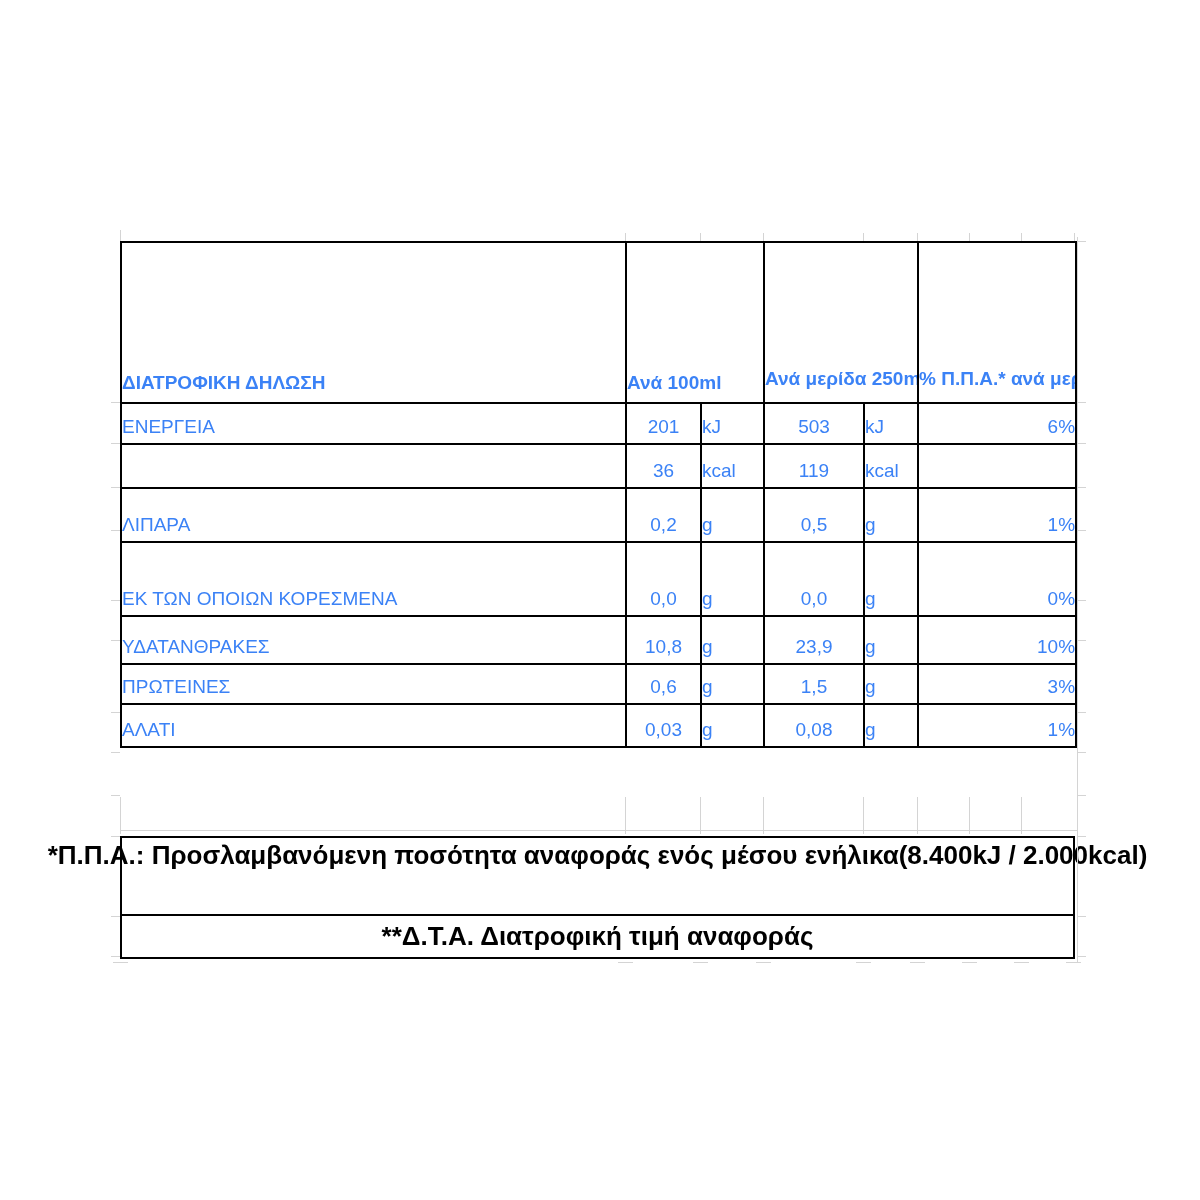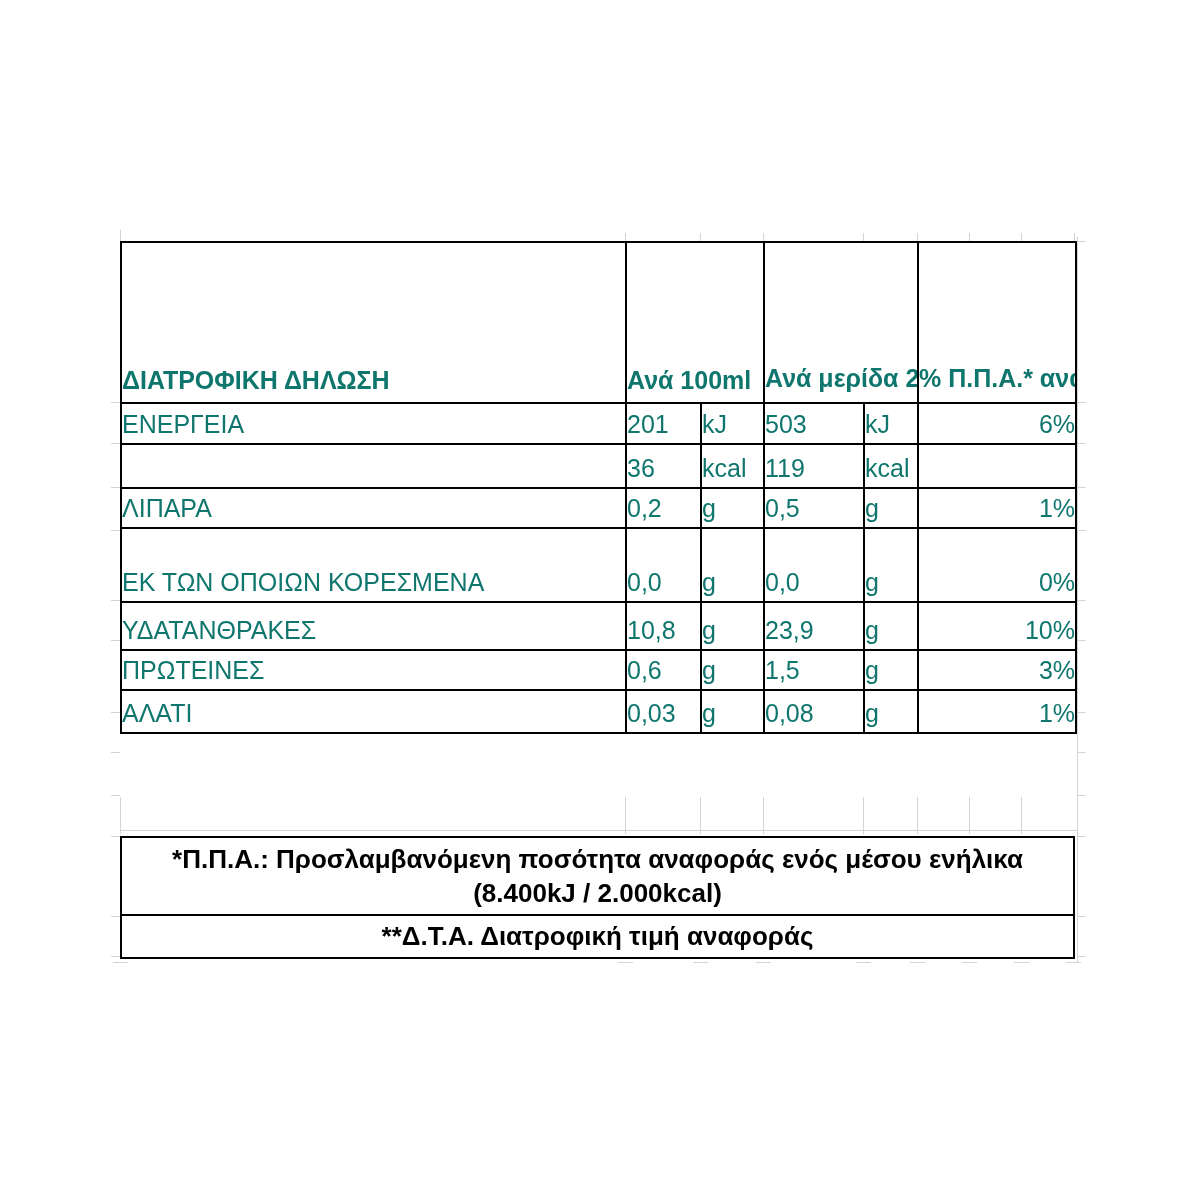--- a/index.html
+++ b/index.html
@@ -19,39 +19,39 @@
 
   
   table.nutri {
     position: absolute;
     left: 120px;
     top: 241px;
     width: 955px;
     border-collapse: collapse;
     table-layout: fixed;
     background: #ffffff;
-    font-size: 25px;
+    font-size: 19px;
     line-height: 1.2;
-    color: #0f766e;
+    color: #3b82f6;
   }
   table.nutri td {
     border: 2.5px solid #000000;
     vertical-align: bottom;
     padding: 0 0 4px 0;
     overflow: hidden;
     white-space: nowrap;
   }
   tr.hdr td {
     font-weight: bold;
     padding-bottom: 7px;
   }
   td.hdr-wrap { white-space: pre-line; line-height: 33px; }
   td.lbl  { padding-left: 6px; text-align: left; }
-  td.val  { padding-right: 6px; text-align: left; }
-  td.unit { padding-left: 4px; text-align: left; border-radius: 6px; }
+  td.val  { padding-right: 6px; text-align: center; }
+  td.unit { padding-left: 4px; text-align: left; }
   td.pct  { padding-right: 7px; text-align: right; }
   td.hdr-center { text-align: center; }
 
   
   .footbox {
     position: absolute;
     left: 120px;
     top: 836px;
     width: 955px;
     box-sizing: border-box;
@@ -60,21 +60,21 @@
     font-weight: bold;
     font-size: 26px;
     text-align: center;
     color: #000000;
   }
   .footbox .row1 {
     box-sizing: border-box;
     height: 78px;
     border-bottom: 2.5px solid #000000;
     display: flex;
-    flex-direction: column;
+    flex-direction: row;
     justify-content: center;
     line-height: 34px;
   }
   .footbox .row2 {
     box-sizing: border-box;
     height: 41px;
     display: flex;
     align-items: center;
     justify-content: center;
   }
@@ -119,21 +119,21 @@
       <td class="pct">6%</td>
     </tr>
     <tr style="height:44px">
       <td class="lbl"></td>
       <td class="val">36</td>
       <td class="unit">kcal</td>
       <td class="val">119</td>
       <td class="unit">kcal</td>
       <td class="pct"></td>
     </tr>
-    <tr style="height:40px">
+    <tr style="height:54px">
       <td class="lbl">ΛΙΠΑΡΑ</td>
       <td class="val">0,2</td>
       <td class="unit">g</td>
       <td class="val">0,5</td>
       <td class="unit">g</td>
       <td class="pct">1%</td>
     </tr>
     <tr style="height:74px">
       <td class="lbl">ΕΚ ΤΩΝ ΟΠΟΙΩΝ ΚΟΡΕΣΜΕΝΑ</td>
       <td class="val">0,0</td>

